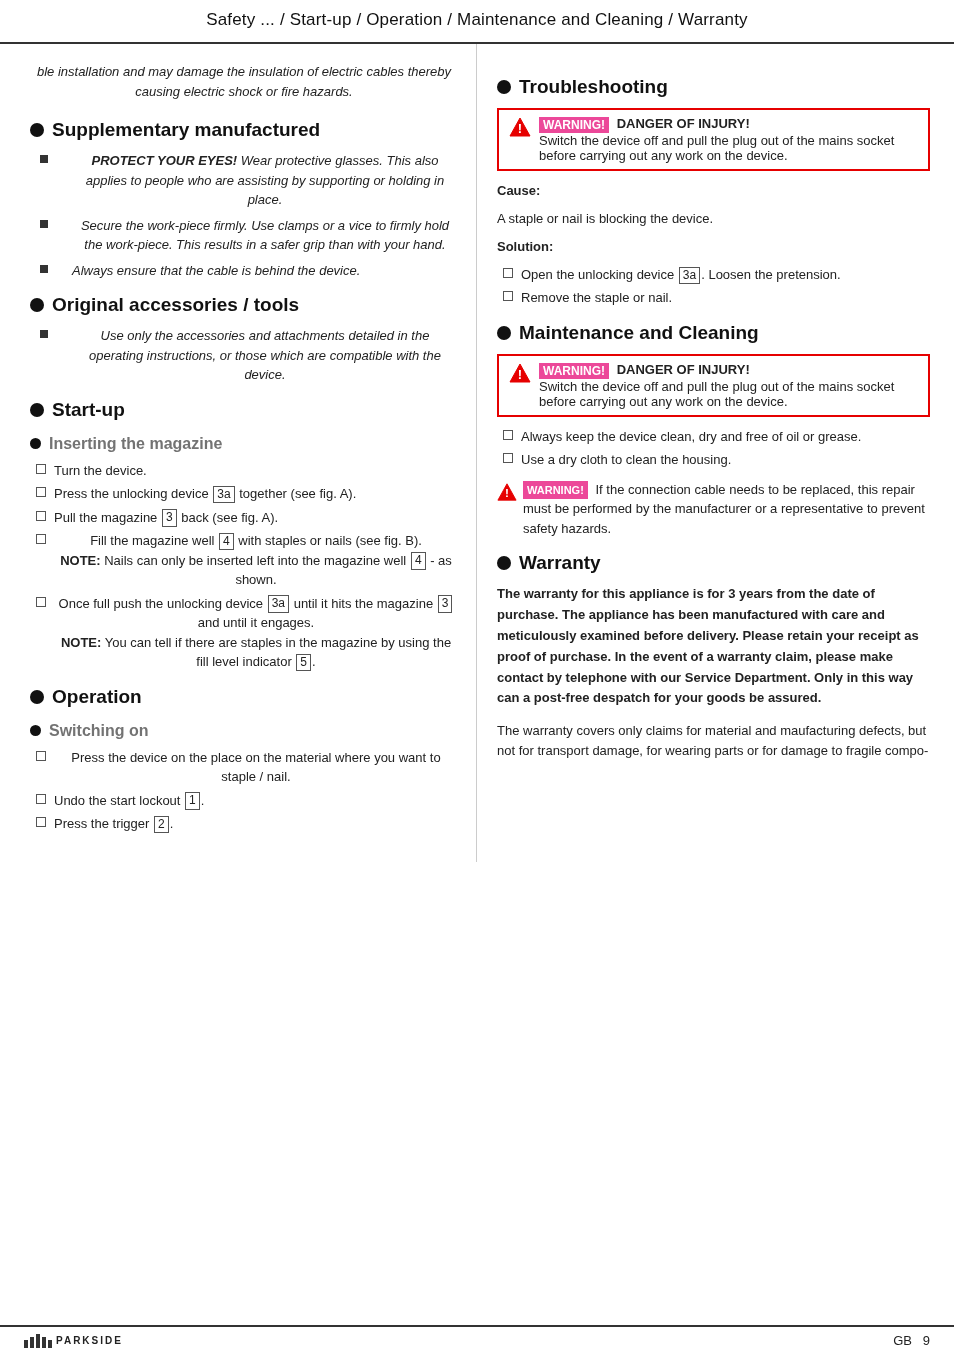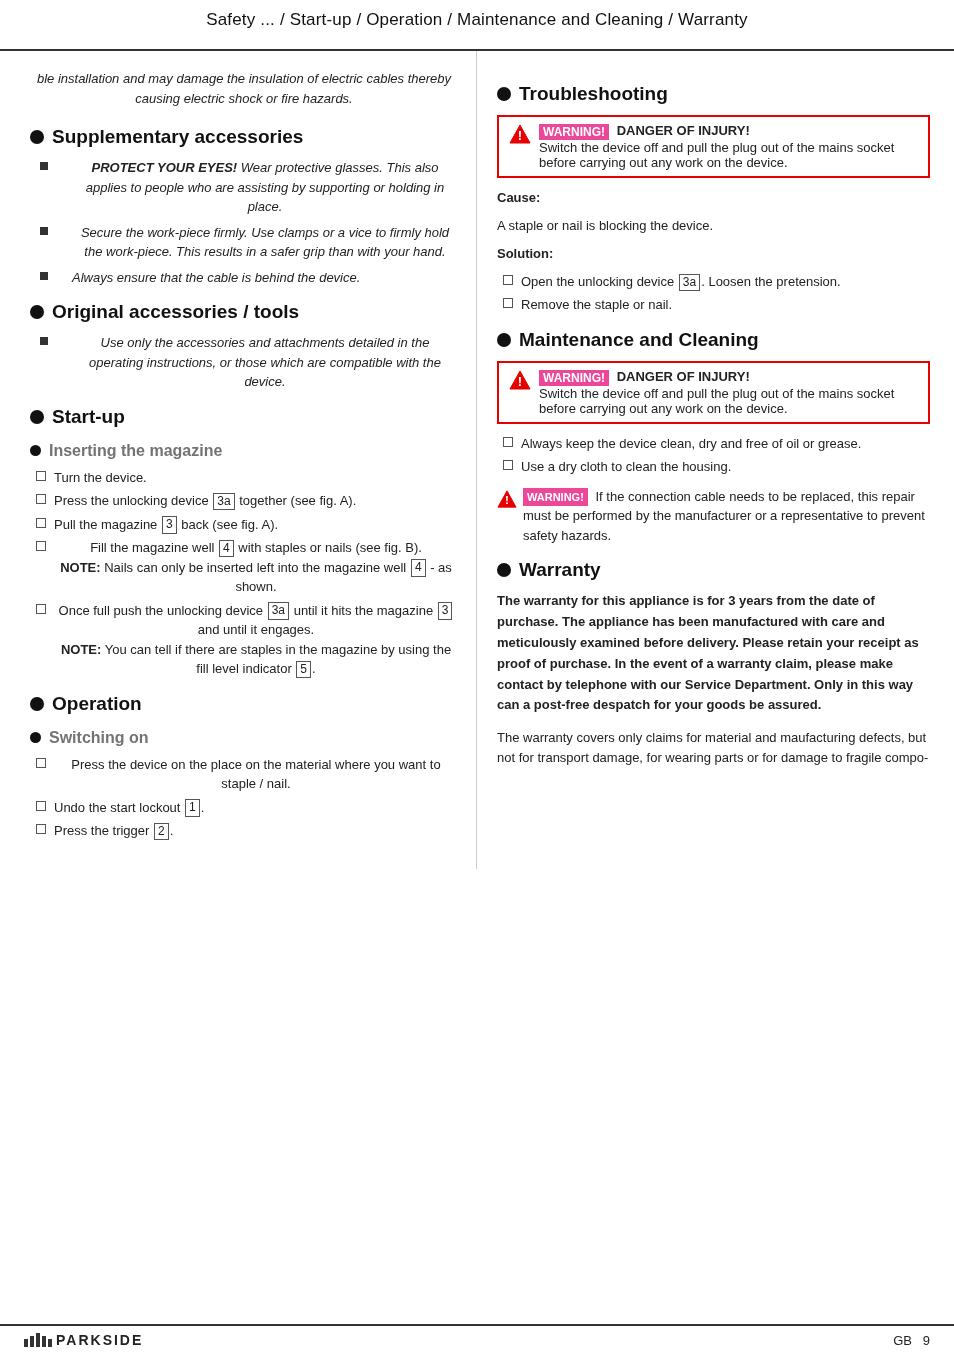--- a/index.html
+++ b/index.html
@@ -13,21 +13,21 @@
     }
     .page {
       width: 954px;
       min-height: 1354px;
       padding: 0;
       position: relative;
     }
     .header {
       border-bottom: 2px solid #333;
       text-align: center;
-      padding: 10px 20px 19px 20px;
+      padding: 10px 20px 12px 20px;
       font-size: 17px;
       font-weight: normal;
       color: #111;
       letter-spacing: 0.01em;
     }
     .content {
       display: flex;
       flex-direction: row;
       gap: 0;
     }
@@ -204,21 +204,21 @@
       right: 0;
       border-top: 2px solid #333;
       display: flex;
       justify-content: space-between;
       align-items: center;
       padding: 6px 24px 6px 24px;
       font-size: 13px;
     }
     .parkside-logo {
       font-weight: bold;
-      font-size: 14px;
+      font-size: 10px;
       letter-spacing: 2px;
       display: flex;
       align-items: center;
       gap: 4px;
     }
     .parkside-bars {
       display: flex;
       gap: 2px;
       align-items: flex-end;
     }
@@ -242,21 +242,21 @@
 
   <div class="content">
 
     <div class="left-col">
 
       <p class="italic-text">ble installation and may damage the insulation of electric cables thereby causing electric shock or fire hazards.</p>
 
       <div class="section-divider">
         <div class="section-title-large">
           <span class="bullet"></span>
-          <span>Supplementary accessories</span>
+          <span>Supplementary manufactured</span>
         </div>
         <ul class="square-list">
           <li>
             <span class="sq"></span>
             <span><span class="bold-label">PROTECT YOUR EYES!</span><span> Wear protective glasses. This also applies to people who are assisting by supporting or holding in place.</span></span>
           </li>
           <li>
             <span class="sq"></span>
             <span>Secure the work-piece firmly. Use clamps or a vice to firmly hold the work-piece. This results in a safer grip than with your hand.</span>
           </li>

